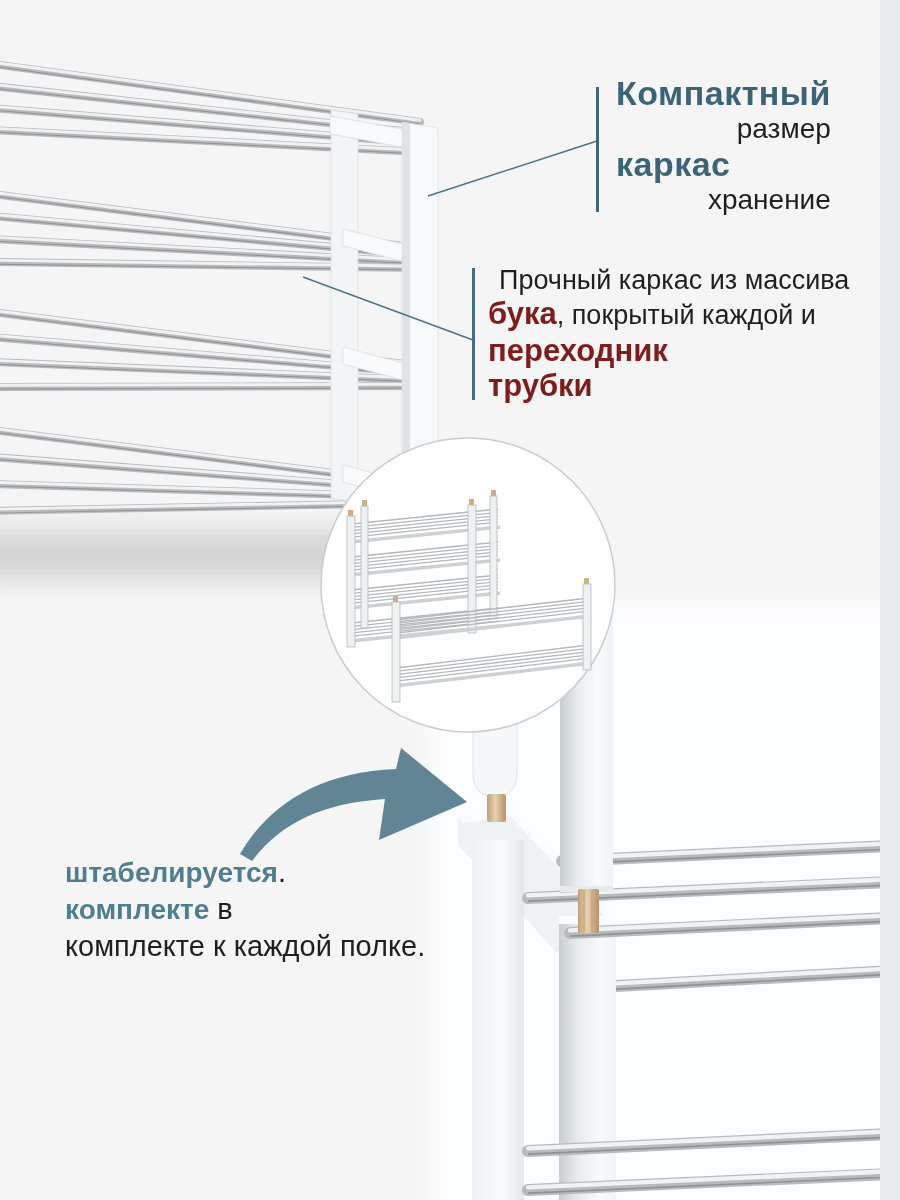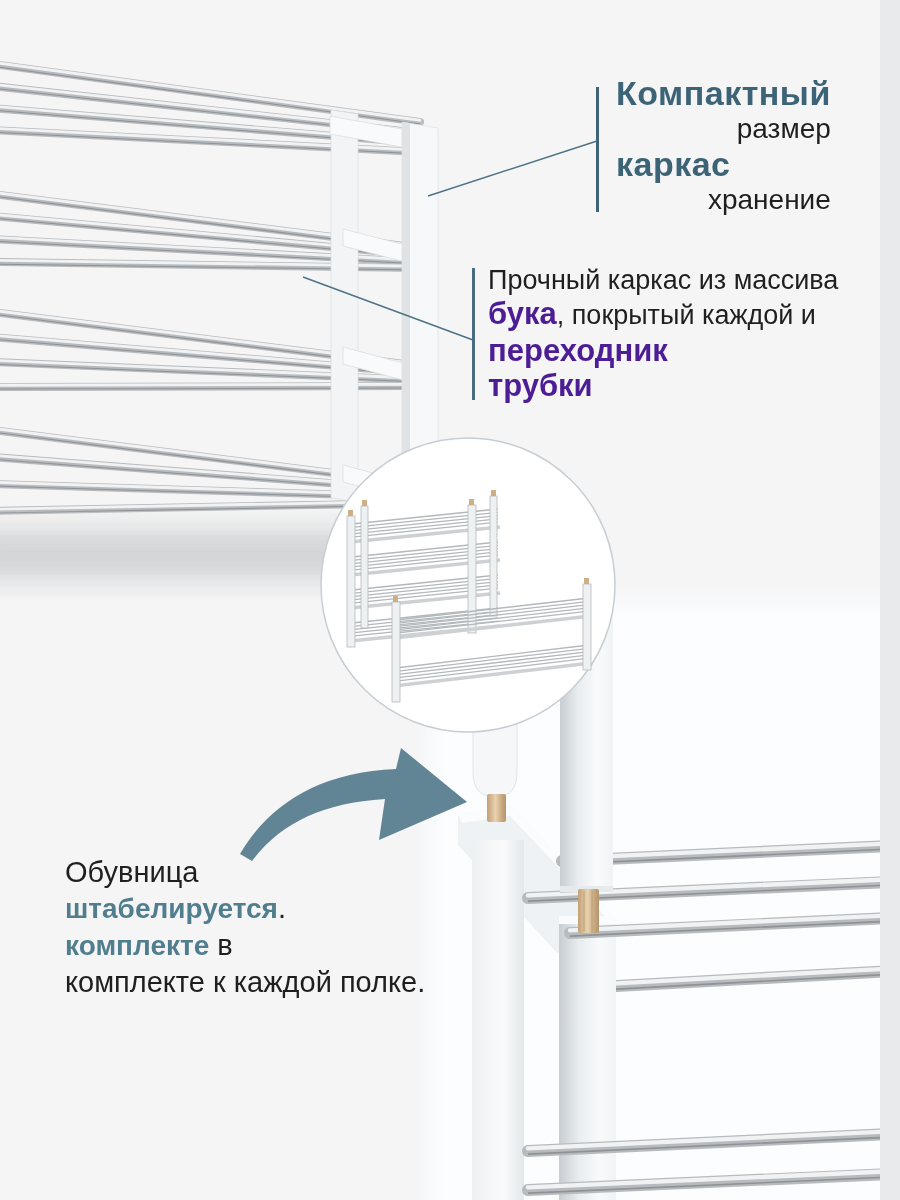--- a/index.html
+++ b/index.html
@@ -7,23 +7,23 @@
          font-family:"Liberation Sans",sans-serif;padding-left:40px;}
   .stage svg{position:absolute;left:0;top:0;}
   .callout{position:absolute;z-index:2;white-space:nowrap;}
   .line{display:block;}
   
   .c1{left:616px;top:74px;}
   .b1{font-weight:700;font-size:34px;color:#3d6376;line-height:38px;letter-spacing:.5px;}
   .p1{font-size:28px;color:#1f1f1f;line-height:33px;text-align:right;}
   
   .c2{left:488px;top:264px;}
-  .b2{font-weight:700;font-size:31px;color:#4c1d95;line-height:35px;}
+  .b2{font-weight:700;font-size:31px;color:#7f1d1d;line-height:35px;}
   .p2{font-size:27px;color:#1f1f1f;line-height:35px;}
-  .c2 .first{line-height:32px;}
+  .c2 .first{line-height:32px;margin-left:11px;}
   
   .c3{left:65px;top:854px;}
   .b3{font-weight:700;font-size:28px;color:#517e8f;line-height:37px;}
   .p3{font-size:29px;color:#1f1f1f;line-height:36px;}
 </style>
 </head>
 <body>
 
 <div class="stage">
 
@@ -254,19 +254,18 @@
   </div>
 
   <div class="callout c2">
     <span class="line p2 first">Прочный каркас из массива</span>
     <span class="line"><span class="b2">бука</span><span class="p2">, покрытый каждой и</span></span>
     <span class="line b2">переходник</span>
     <span class="line b2">трубки</span>
   </div>
 
   <div class="callout c3">
-    <span class="line p3">Обувница</span>
     <span class="line"><span class="b3">штабелируется</span><span class="p3">.</span></span>
     <span class="line"><span class="b3">комплекте</span><span class="p3"> в</span></span>
     <span class="line p3">комплекте к каждой полке.</span>
   </div>
 
 </div>
 
 </body></html>

